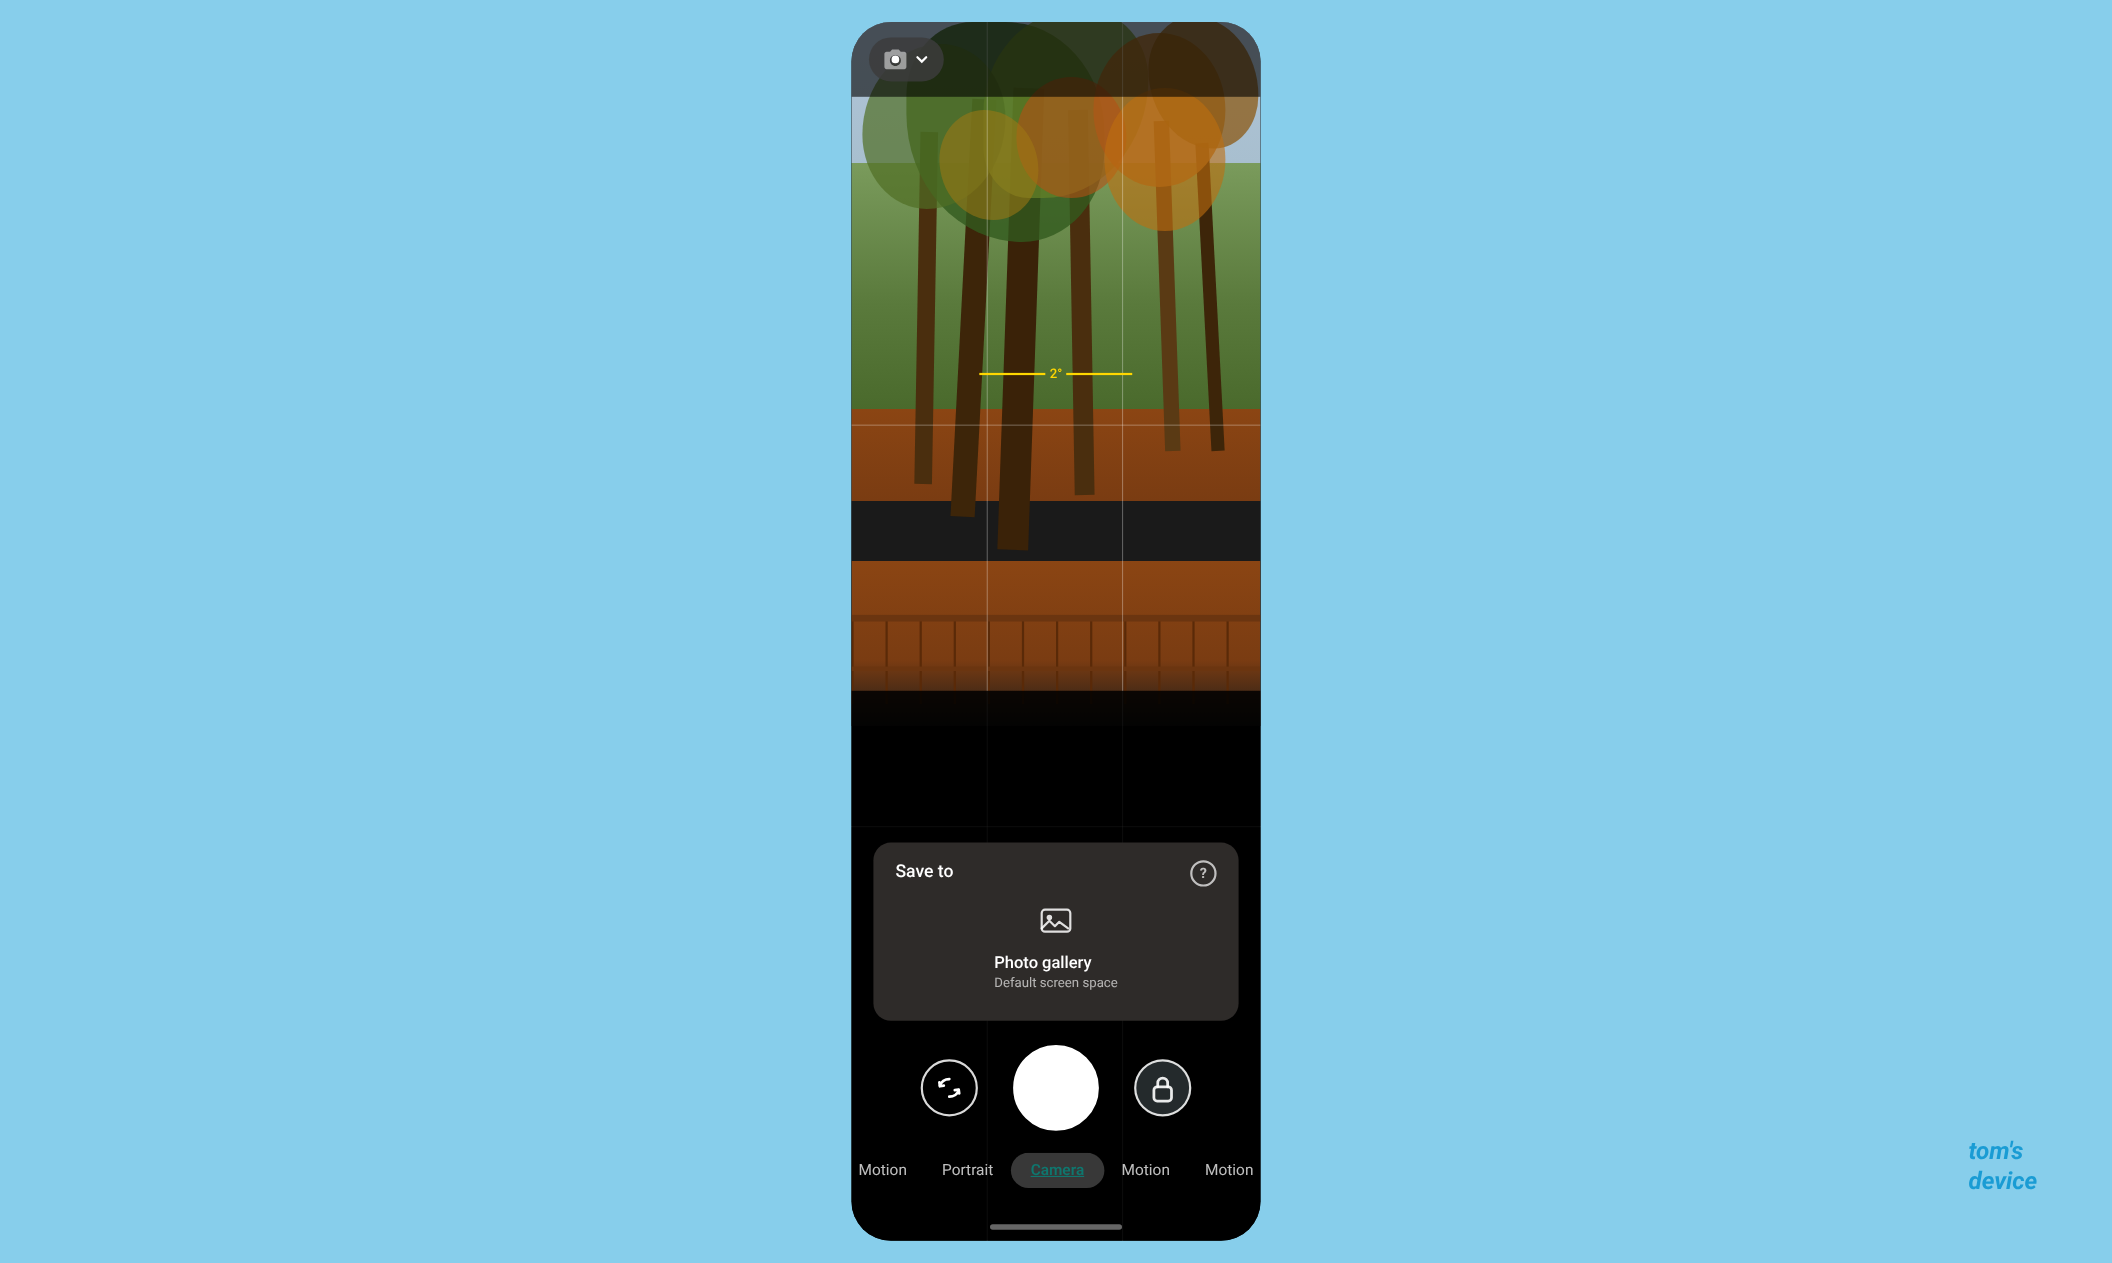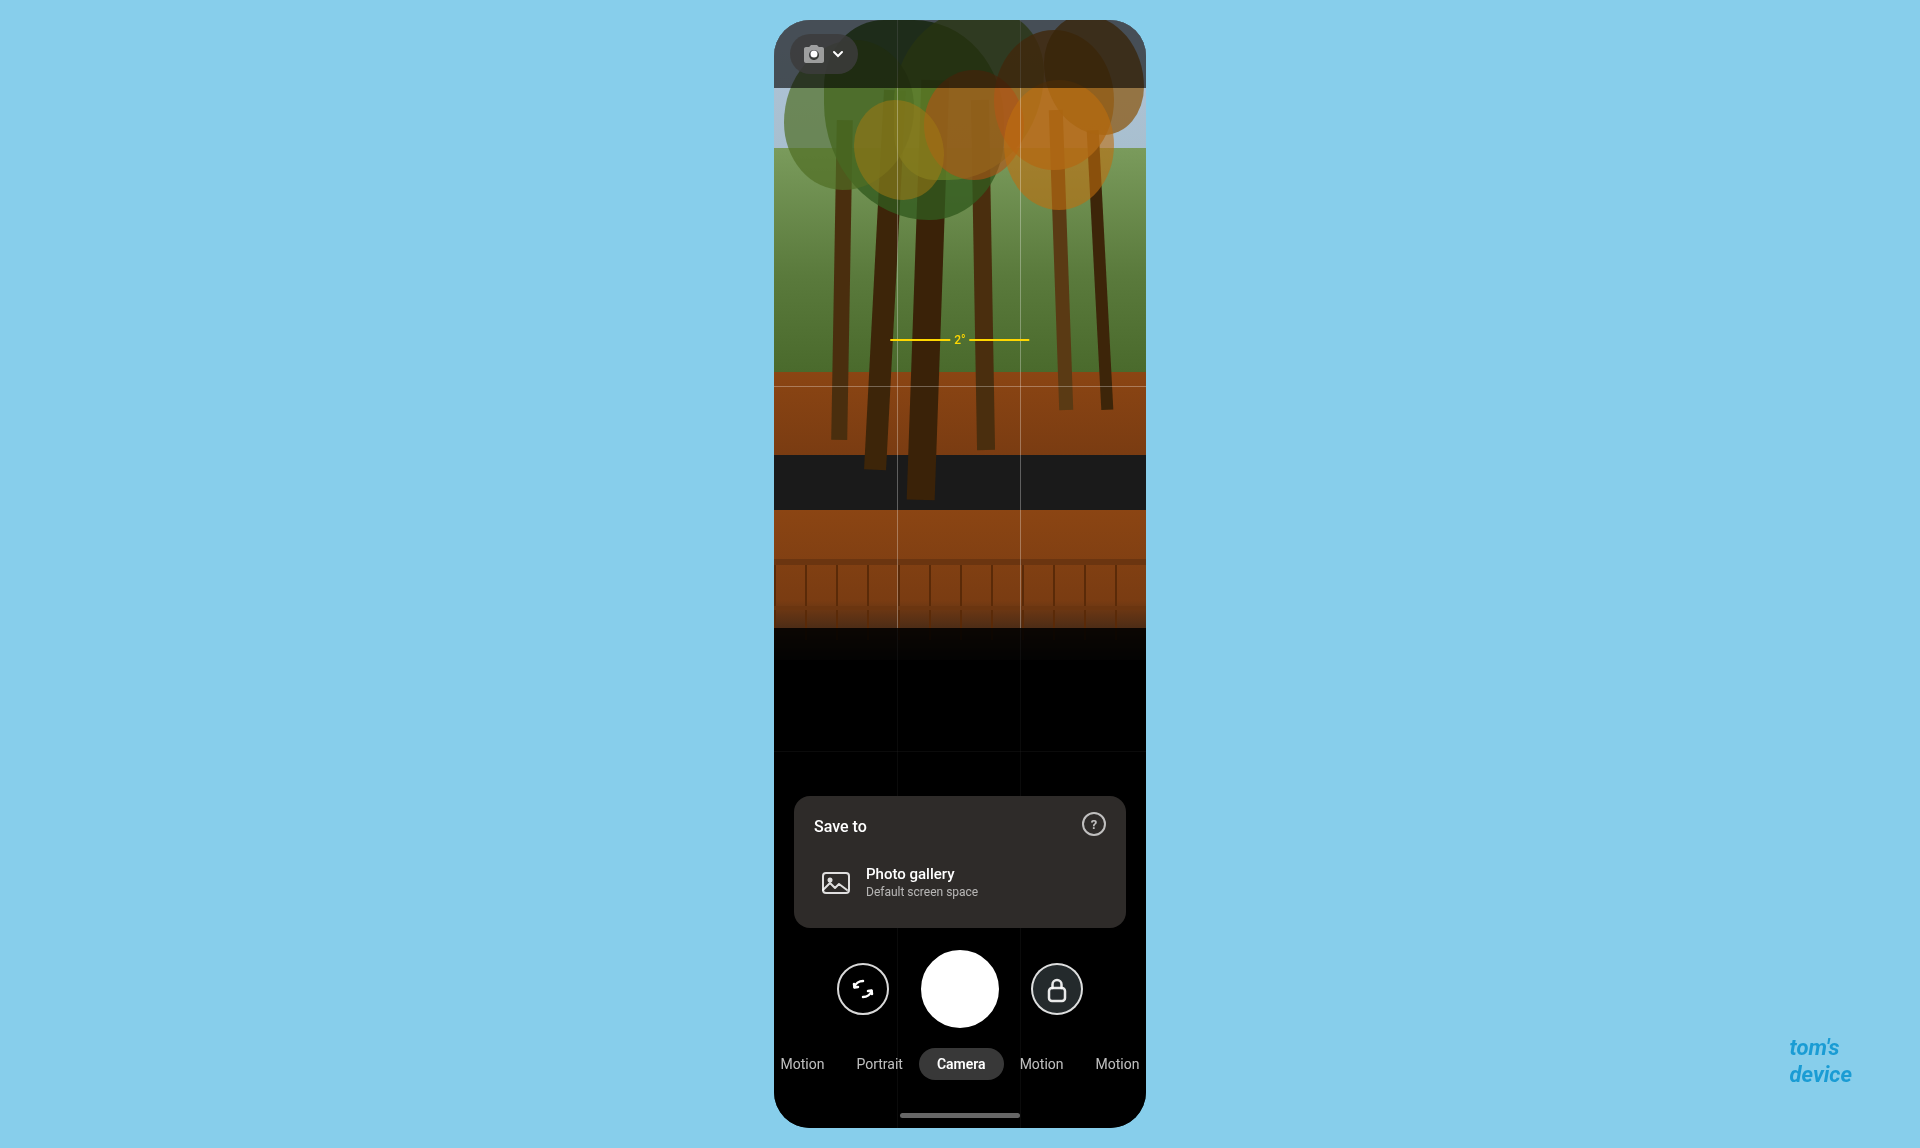--- a/index.html
+++ b/index.html
@@ -157,23 +157,23 @@
       left: 20px;
       right: 20px;
       background: rgba(48, 44, 42, 0.97);
       border-radius: 16px;
       padding: 16px;
       z-index: 20;
     }
 
     .save-to-header {
       display: flex;
-      align-items: flex-end;
+      align-items: flex-start;
       justify-content: space-between;
-      margin-bottom: 16px;
+      margin-bottom: 0;
       padding: 0 4px;
     }
 
     .save-to-title {
       color: #ffffff;
       font-size: 16px;
       font-weight: 500;
     }
 
     .help-icon {
@@ -195,20 +195,21 @@
       display: flex;
       align-items: center;
       gap: 12px;
       padding: 12px 8px;
       border-radius: 8px;
       cursor: pointer;
     }
 
     .storage-option.gallery {
       background: transparent;
+      flex-direction: column;
     }
 
     .storage-option.locked {
       background: rgba(200, 220, 230, 0.15);
       border: 1px solid rgba(200,220,230,0.2);
     }
 
     .storage-icon {
       width: 36px;
       height: 36px;
@@ -309,25 +310,26 @@
     .mode-tab {
       color: rgba(255,255,255,0.75);
       font-size: 14px;
       font-weight: 400;
       padding: 8px 16px;
       cursor: pointer;
       white-space: nowrap;
     }
 
     .mode-tab.active {
-      color: #ffffff;
+      color: #0f766e;
       font-weight: 600;
       background: rgba(80,80,80,0.7);
       border-radius: 20px;
       padding: 8px 18px;
+      text-decoration: underline;
     }
 
     
     .home-indicator {
       position: absolute;
       bottom: 10px;
       left: 50%;
       transform: translateX(-50%);
       width: 120px;
       height: 5px;

